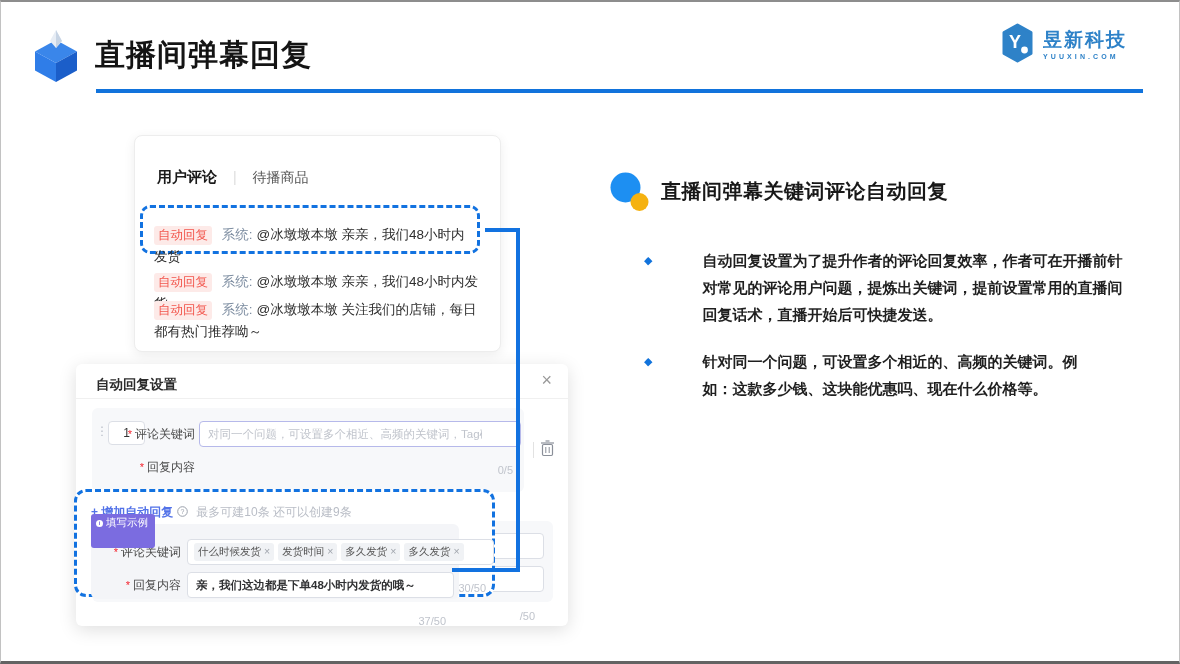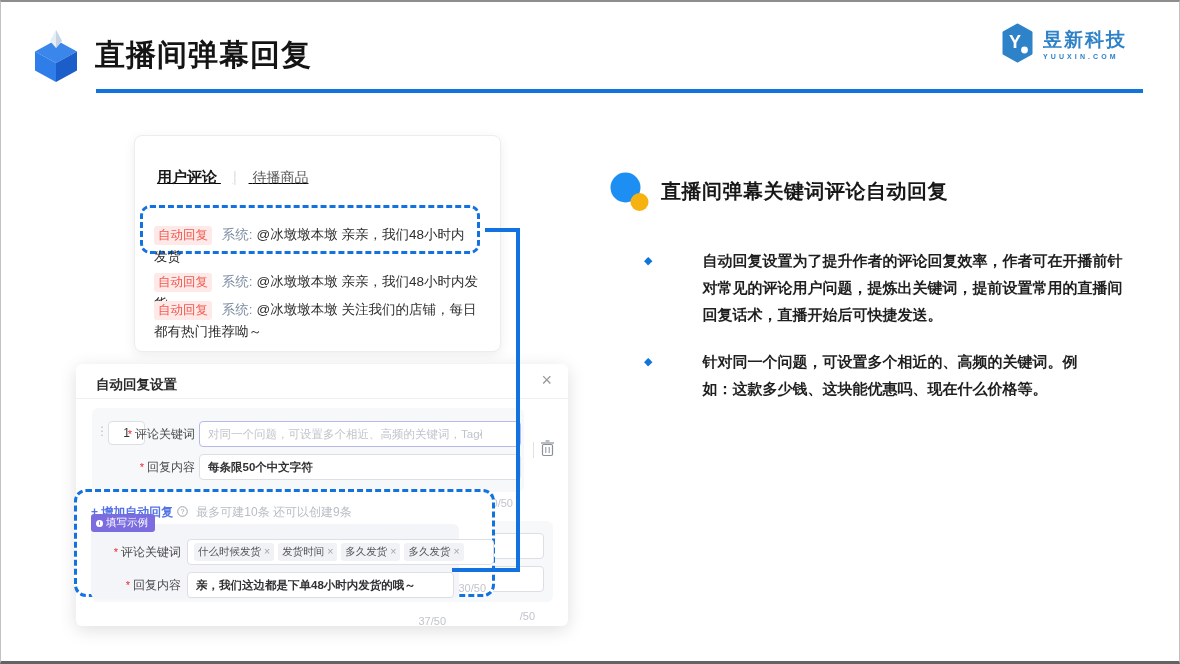--- a/index.html
+++ b/index.html
@@ -15,21 +15,21 @@
   .app-icon{ position:absolute; left:29px; top:26px; }
   .page-title{ position:absolute; left:94px; top:33px; font-size:30px; font-weight:bold; color:#141414; letter-spacing:1px; }
   .header-rule{ position:absolute; left:95px; top:87px; width:1047px; height:4px; background:#1173dc; }
   .brand{ position:absolute; left:999px; top:21px; display:flex; align-items:flex-start; gap:8px; }
   .brand-text{ display:flex; flex-direction:column; margin-top:7px; }
   .brand-name{ font-size:19px; color:#2e82c8; letter-spacing:2px; font-weight:bold; line-height:20px; }
   .brand-domain{ font-size:7px; color:#2e82c8; letter-spacing:3.1px; margin-top:3px; font-weight:bold; }
   
   .comments-card{ position:absolute; left:133px; top:133px; width:367px; height:217px; background:#fff;
     border:1px solid #ededed; border-radius:8px; box-shadow:0 3px 12px rgba(0,0,0,.07); z-index:10; }
-  .tabs{ position:absolute; left:22px; top:32px; font-size:14px;text-decoration:underline; }
+  .tabs{ position:absolute; left:22px; top:32px; font-size:14px; }
   .tab-active{ font-weight:bold; color:#1a1a1a; font-size:15px; }
   .tab-divider{ color:#dcdcdc; margin:0 12px; }
   .tab{ color:#555; }
   .msg-highlight{ position:absolute; left:5px; top:69px; width:340px; height:49px;
     border:3px dashed #1272e0; border-radius:10px; background:#fff; }
   .msg{ position:absolute; left:19px; font-size:13.5px; line-height:1.6; color:#2e2e2e; }
   .m1{ top:88px; width:320px; }
   .m2{ top:135px; width:330px; }
   .m3{ top:163px; width:332px; }
   .msg-badge{ display:inline-block; background:#fdeae8; color:#f2564d; font-size:12.5px;
@@ -70,21 +70,21 @@
     border:1px solid #dcdfe6; border-radius:4px; }
   .stub1{ top:12px; } .stub2{ top:45px; }
   
   .dashed-box{ position:absolute; left:-2px; top:125px; width:421px; height:108px; background:#fff;
     border:3px dashed #1272e0; border-radius:12px; z-index:5; }
   .add-row{ position:absolute; left:14px; top:12px; font-size:12px; display:flex; align-items:center; gap:4px; }
   .add-link{ color:#5272e8; font-weight:bold; cursor:pointer; }
   .add-hint{ color:#b9bdc6; margin-left:4px; }
   .example-panel{ position:absolute; left:14px; top:32px; width:368px; height:75px; background:#f4f5f8; border-radius:6px; }
   .example-badge{ position:absolute; left:14px; top:22px; z-index:2; background:#7b6ce0; color:#fff;
-    font-size:10.5px; padding:2px 7px 2px 5px; border-radius:3px; display:flex; align-items:center; gap:3px; }
+    font-size:10.5px; padding:2px 7px 18px 5px; border-radius:3px; display:flex; align-items:center; gap:3px; }
   .badge-dot{ width:7px; height:7px; border-radius:50%; background:#fff; color:#7b6ce0; font-size:6px;
     line-height:7px; text-align:center; font-weight:bold; }
   .ex-label{ width:82px; left:8px; }
   .ex-lab-r1{ top:20px; } .ex-lab-r2{ top:53px; }
   .ex-iw-r1{ left:96px; top:15px; width:307px; }
   .ex-iw-r2{ left:96px; top:48px; width:267px; }
   .tag-box{ width:100%; height:100%; border:1px solid #dcdfe6; border-radius:4px; background:#fff;
     display:flex; align-items:center; gap:4px; padding:0 40px 0 6px; overflow:hidden; }
   .tag{ background:#f0f2f5; color:#555; font-size:10.5px; padding:2px 4px; border-radius:3px; white-space:nowrap; cursor:pointer; }
   .tag-x{ color:#a0a5ad; margin-left:3px; }
@@ -163,24 +163,20 @@
       <div class="form-label lab-r1">
         <span class="req">*</span><span>评论关键词</span>
       </div>
       <div class="inp-wrap inp-keyword iw-r1">
         <input type="text" placeholder="对同一个问题，可设置多个相近、高频的关键词，Tag确定，最多5个" style="">
         <span class="counter">0/5</span>
       </div>
       <div class="form-label lab-r2">
         <span class="req">*</span><span>回复内容</span>
       </div>
-      <div class="inp-wrap inp-value iw-r2">
-        <input type="text" value="每条限50个中文字符" style="">
-        <span class="counter">0/50</span>
-      </div>
     </div>
     <div class="trash-sep"></div>
     <span class="trash-btn">
       <svg width="15" height="17" viewBox="0 0 15 17">
         <rect x="2.5" y="4.5" width="10" height="11" rx="1.2" fill="none" stroke="#8a8f99" stroke-width="1.2"></rect>
         <line x1="1" y1="3" x2="14" y2="3" stroke="#8a8f99" stroke-width="1.2"></line>
         <line x1="5.5" y1="1" x2="9.5" y2="1" stroke="#8a8f99" stroke-width="1.2"></line>
         <line x1="5.8" y1="7" x2="5.8" y2="13" stroke="#8a8f99" stroke-width="1"></line>
         <line x1="9.2" y1="7" x2="9.2" y2="13" stroke="#8a8f99" stroke-width="1"></line>
       </svg>

